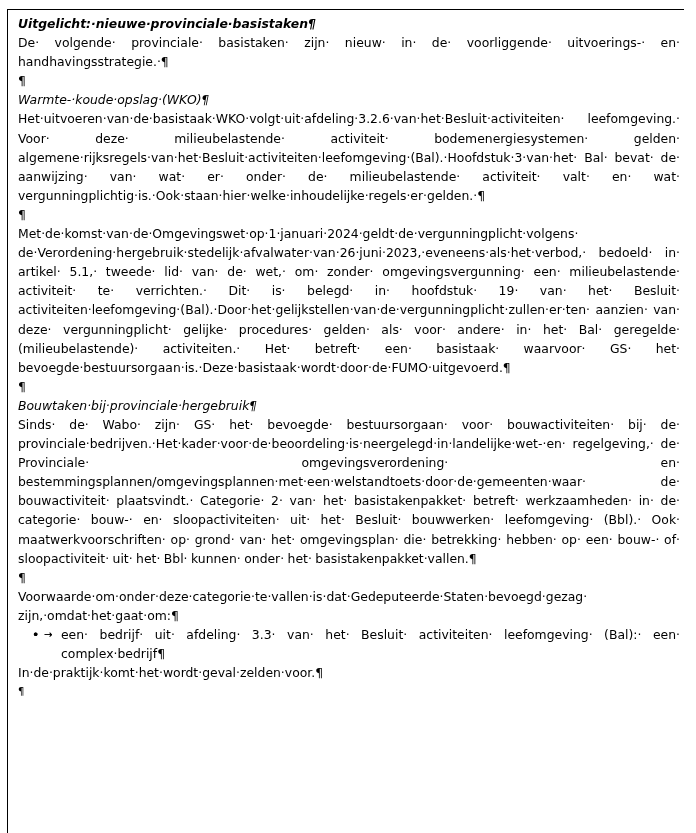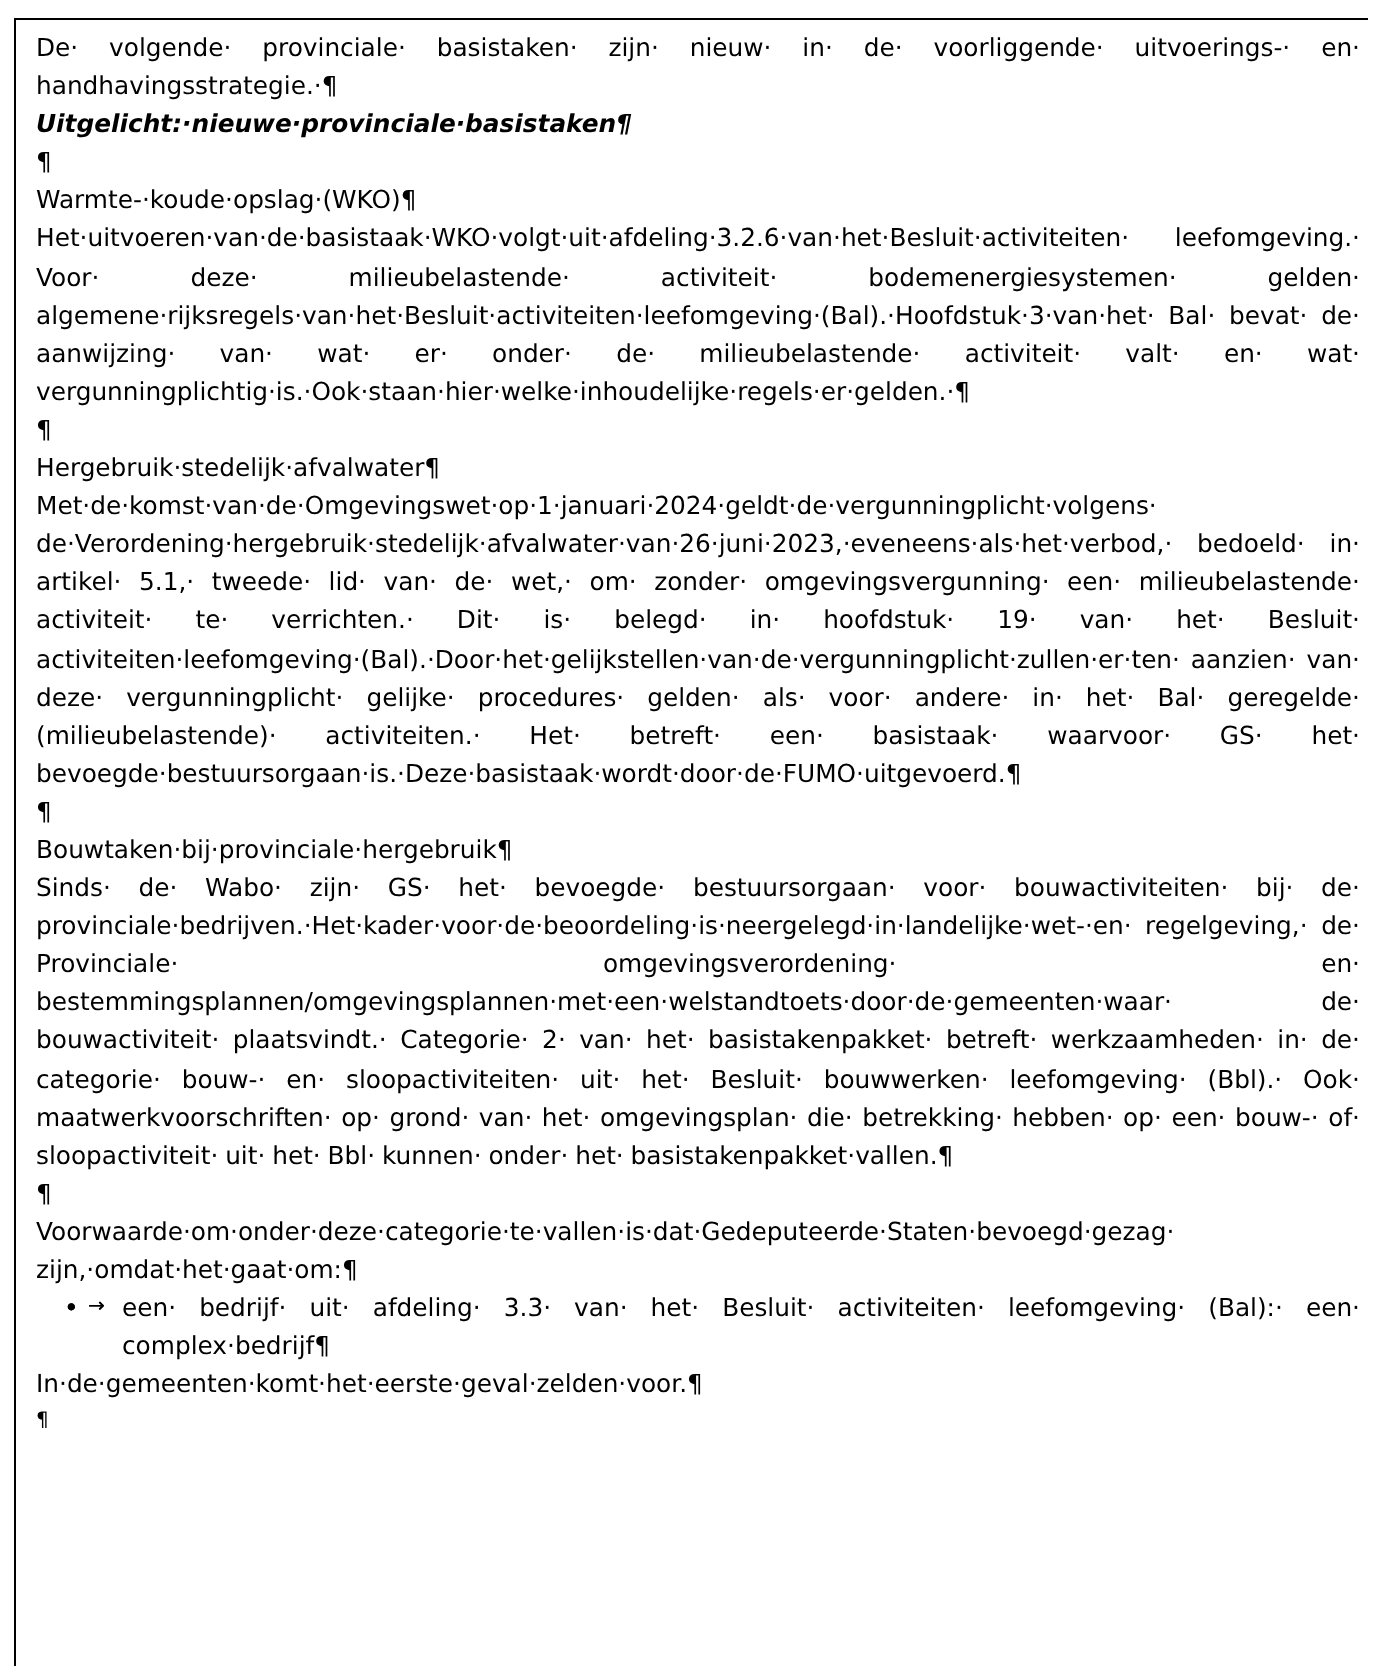--- a/index.html
+++ b/index.html
@@ -9,57 +9,56 @@
     border-top: 1px solid #000; border-left: 1px solid #000;
     box-sizing: border-box;
   }
   .content {
     position: absolute; left: 18px; top: 14px; width: 662px;
     font-family: "DejaVu Sans", sans-serif;
     font-size: 12.4px; line-height: 19.1px; color: #000;
   }
   .p { margin: 0; text-align: justify; text-align-last: left; word-spacing: -0.5px; }
   .title { font-weight: bold; font-style: italic; }
-  .sub { }
+  .sub { font-style: italic; }
   .pm { color: #000; }
   .bullets { margin: 0; padding: 0; list-style: none; }
   .bullets li { position: relative; padding-left: 43px; text-align: justify; text-align-last: left; word-spacing: -0.5px; }
   .bullets li .dot { position: absolute; left: 14px; top: 0; }
   .bullets li .arr { position: absolute; left: 26px; top: 0; font-size: 10px; }
   .last-mark { font-size: 10px; }
 </style>
 </head>
 <body>
 
 <div class="frame"></div>
 
 <div class="content">
+  <p class="p title">Uitgelicht:·nieuwe·provinciale·basistaken¶</p>
   <p class="p">De· volgende· provinciale· basistaken· zijn· nieuw· in· de· voorliggende· uitvoerings-· en· handhavingsstrategie.·¶</p>
-  <p class="p title">Uitgelicht:·nieuwe·provinciale·basistaken¶</p>
   <p class="p pm">¶</p>
 
   <p class="p sub">Warmte-·koude·opslag·(WKO)¶</p>
   <p class="p">Het·uitvoeren·van·de·basistaak·WKO·volgt·uit·afdeling·3.2.6·van·het·Besluit·activiteiten· leefomgeving.· Voor· deze· milieubelastende· activiteit· bodemenergiesystemen· gelden· algemene·rijksregels·van·het·Besluit·activiteiten·leefomgeving·(Bal).·Hoofdstuk·3·van·het· Bal· bevat· de· aanwijzing· van· wat· er· onder· de· milieubelastende· activiteit· valt· en· wat· vergunningplichtig·is.·Ook·staan·hier·welke·inhoudelijke·regels·er·gelden.·¶</p>
   <p class="p pm">¶</p>
 
-  <p class="p sub">Hergebruik·stedelijk·afvalwater¶</p>
   <p class="p">Met·de·komst·van·de·Omgevingswet·op·1·januari·2024·geldt·de·vergunningplicht·volgens· de·Verordening·hergebruik·stedelijk·afvalwater·van·26·juni·2023,·eveneens·als·het·verbod,· bedoeld· in· artikel· 5.1,· tweede· lid· van· de· wet,· om· zonder· omgevingsvergunning· een· milieubelastende· activiteit· te· verrichten.· Dit· is· belegd· in· hoofdstuk· 19· van· het· Besluit· activiteiten·leefomgeving·(Bal).·Door·het·gelijkstellen·van·de·vergunningplicht·zullen·er·ten· aanzien· van· deze· vergunningplicht· gelijke· procedures· gelden· als· voor· andere· in· het· Bal· geregelde· (milieubelastende)· activiteiten.· Het· betreft· een· basistaak· waarvoor· GS· het· bevoegde·bestuursorgaan·is.·Deze·basistaak·wordt·door·de·FUMO·uitgevoerd.¶</p>
   <p class="p pm">¶</p>
 
   <p class="p sub">Bouwtaken·bij·provinciale·hergebruik¶</p>
   <p class="p">Sinds· de· Wabo· zijn· GS· het· bevoegde· bestuursorgaan· voor· bouwactiviteiten· bij· de· provinciale·bedrijven.·Het·kader·voor·de·beoordeling·is·neergelegd·in·landelijke·wet-·en· regelgeving,· de· Provinciale· omgevingsverordening· en· bestemmingsplannen/omgevingsplannen·met·een·welstandtoets·door·de·gemeenten·waar· de· bouwactiviteit· plaatsvindt.· Categorie· 2· van· het· basistakenpakket· betreft· werkzaamheden· in· de· categorie· bouw-· en· sloopactiviteiten· uit· het· Besluit· bouwwerken· leefomgeving· (Bbl).· Ook· maatwerkvoorschriften· op· grond· van· het· omgevingsplan· die· betrekking· hebben· op· een· bouw-· of· sloopactiviteit· uit· het· Bbl· kunnen· onder· het· basistakenpakket·vallen.¶</p>
   <p class="p pm">¶</p>
 
   <p class="p">Voorwaarde·om·onder·deze·categorie·te·vallen·is·dat·Gedeputeerde·Staten·bevoegd·gezag· zijn,·omdat·het·gaat·om:¶</p>
   <ul class="bullets">
     <li>
       <span class="dot">•</span>
       <span class="arr">→</span>
     </li>
     <li>
       <span class="dot">•</span>
       <span class="arr">→</span>
       <span>een· bedrijf· uit· afdeling· 3.3· van· het· Besluit· activiteiten· leefomgeving· (Bal):· een· complex·bedrijf¶</span>
     </li>
   </ul>
-  <p class="p">In·de·gemeenten·komt·het·eerste·geval·zelden·voor.¶</p>
+  <p class="p">In·de·praktijk·komt·het·wordt·geval·zelden·voor.¶</p>
   <p class="p last-mark">¶</p>
 </div>
 
 </body></html>

